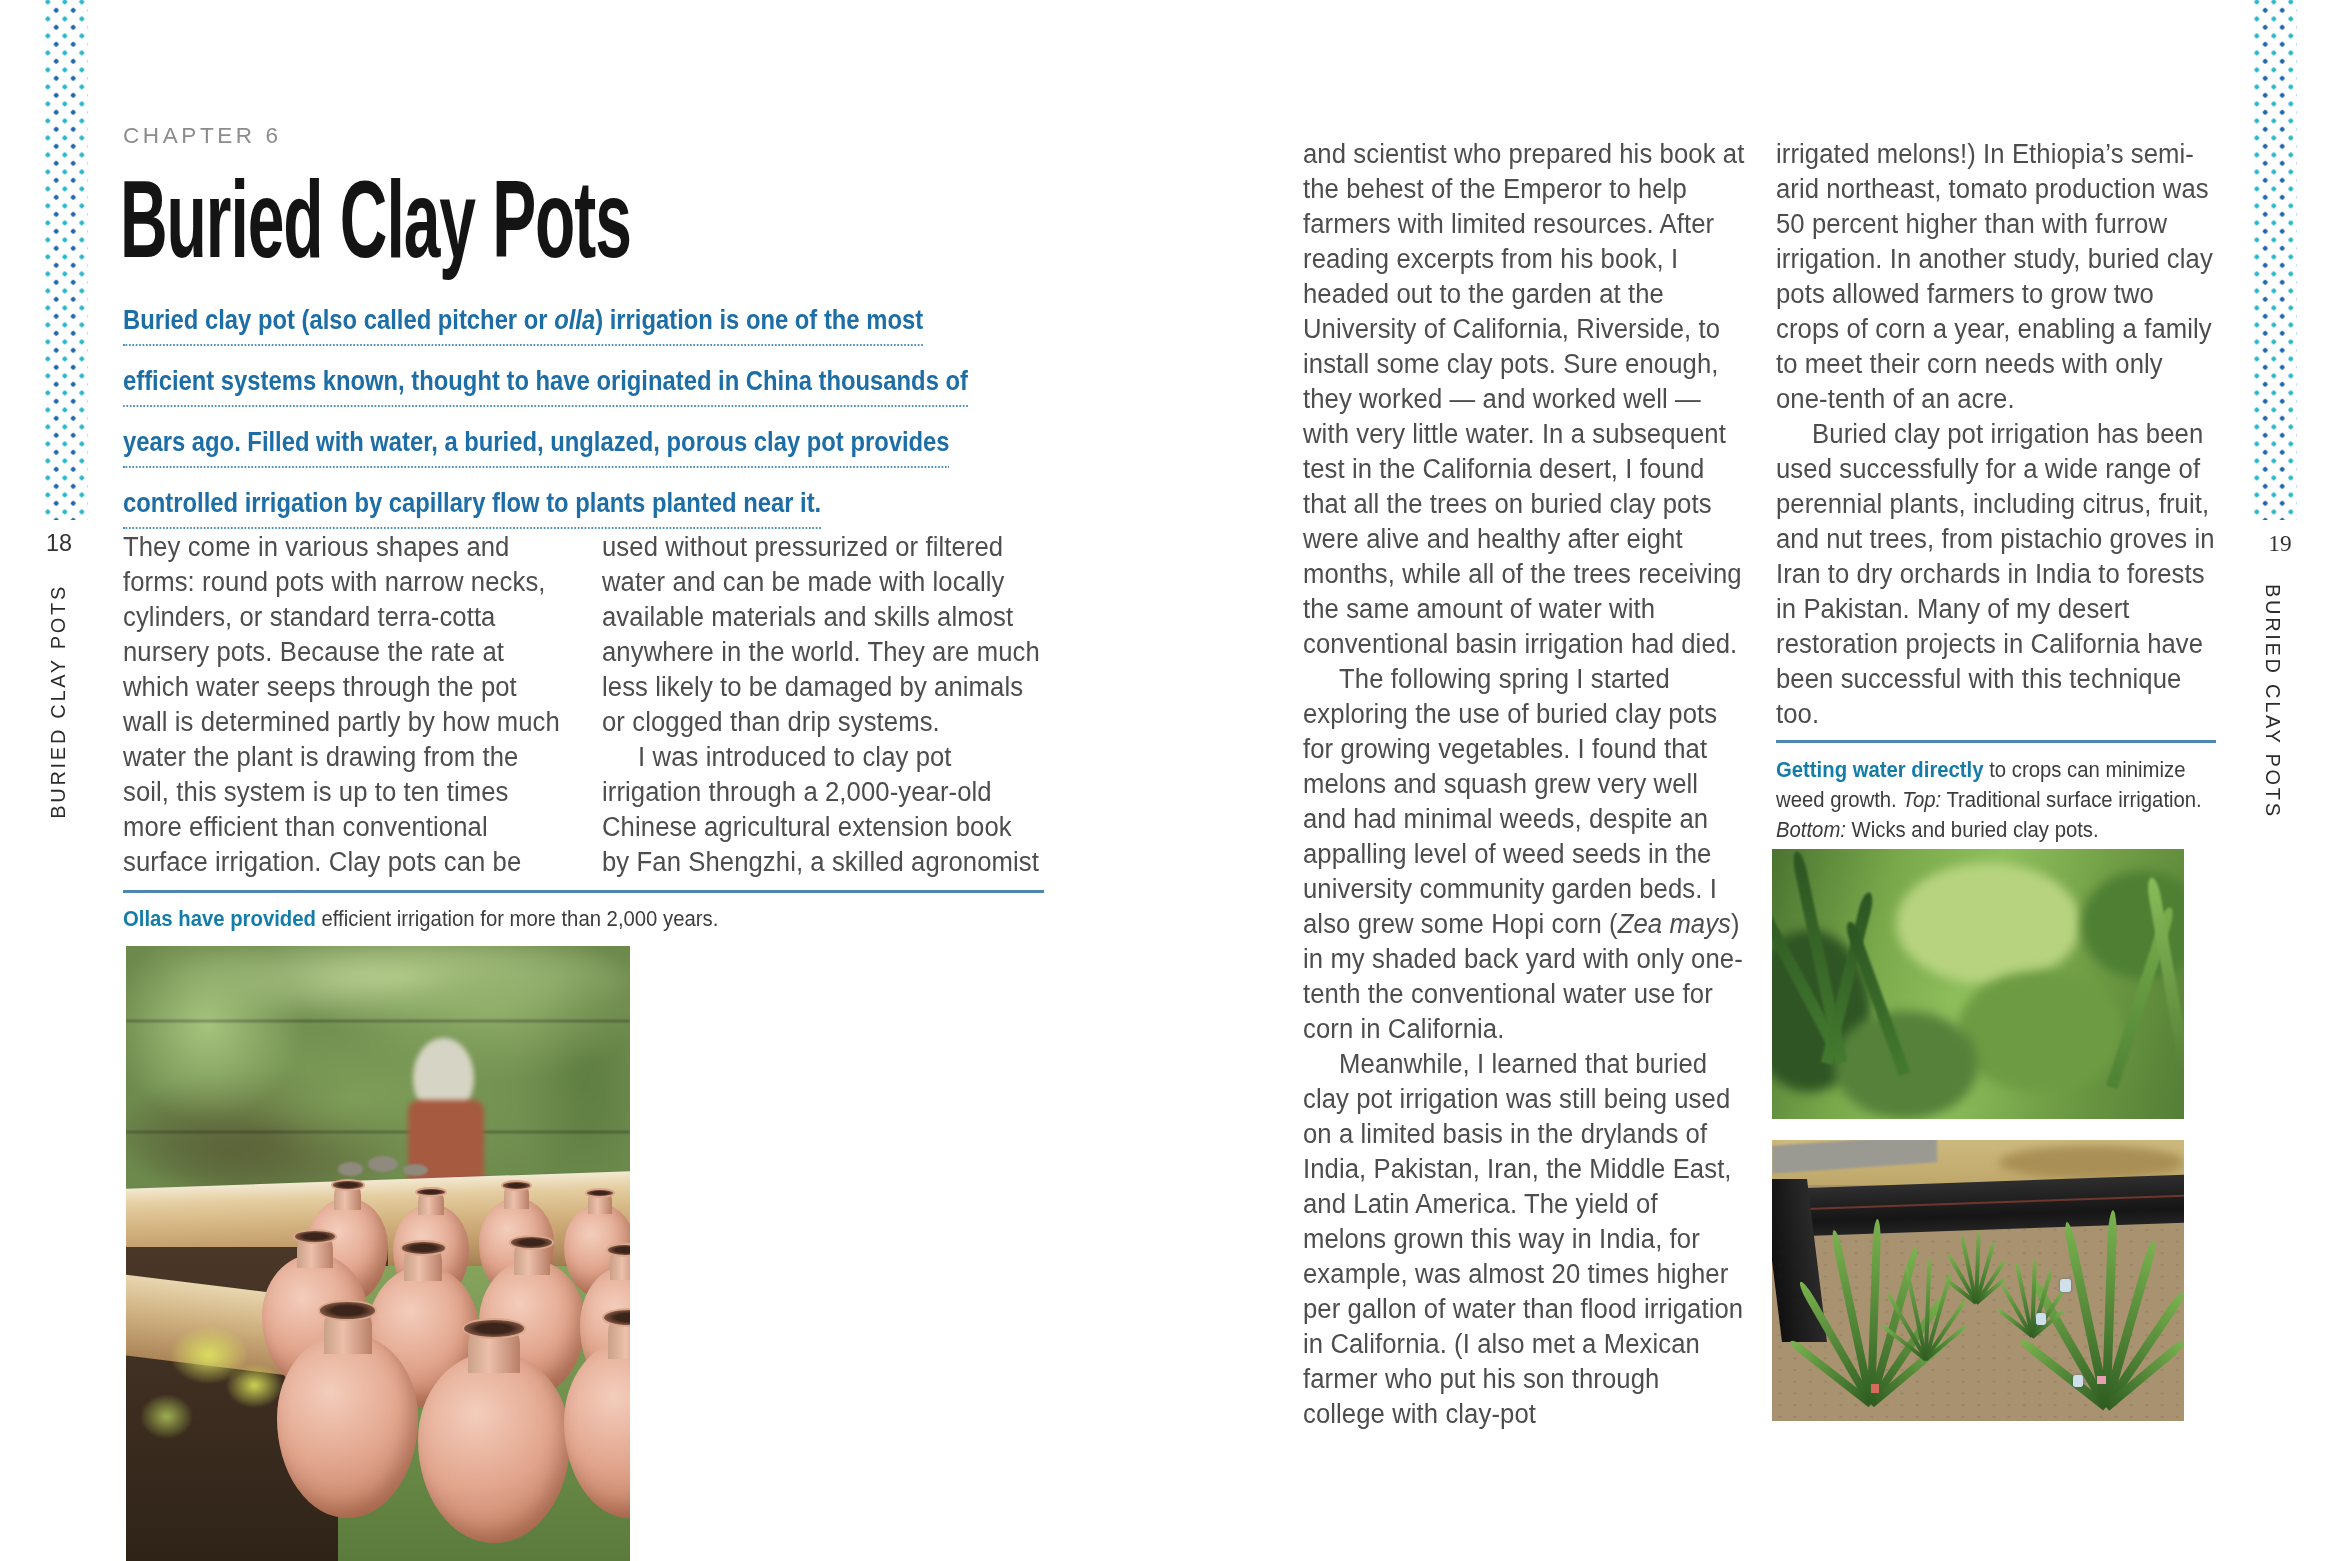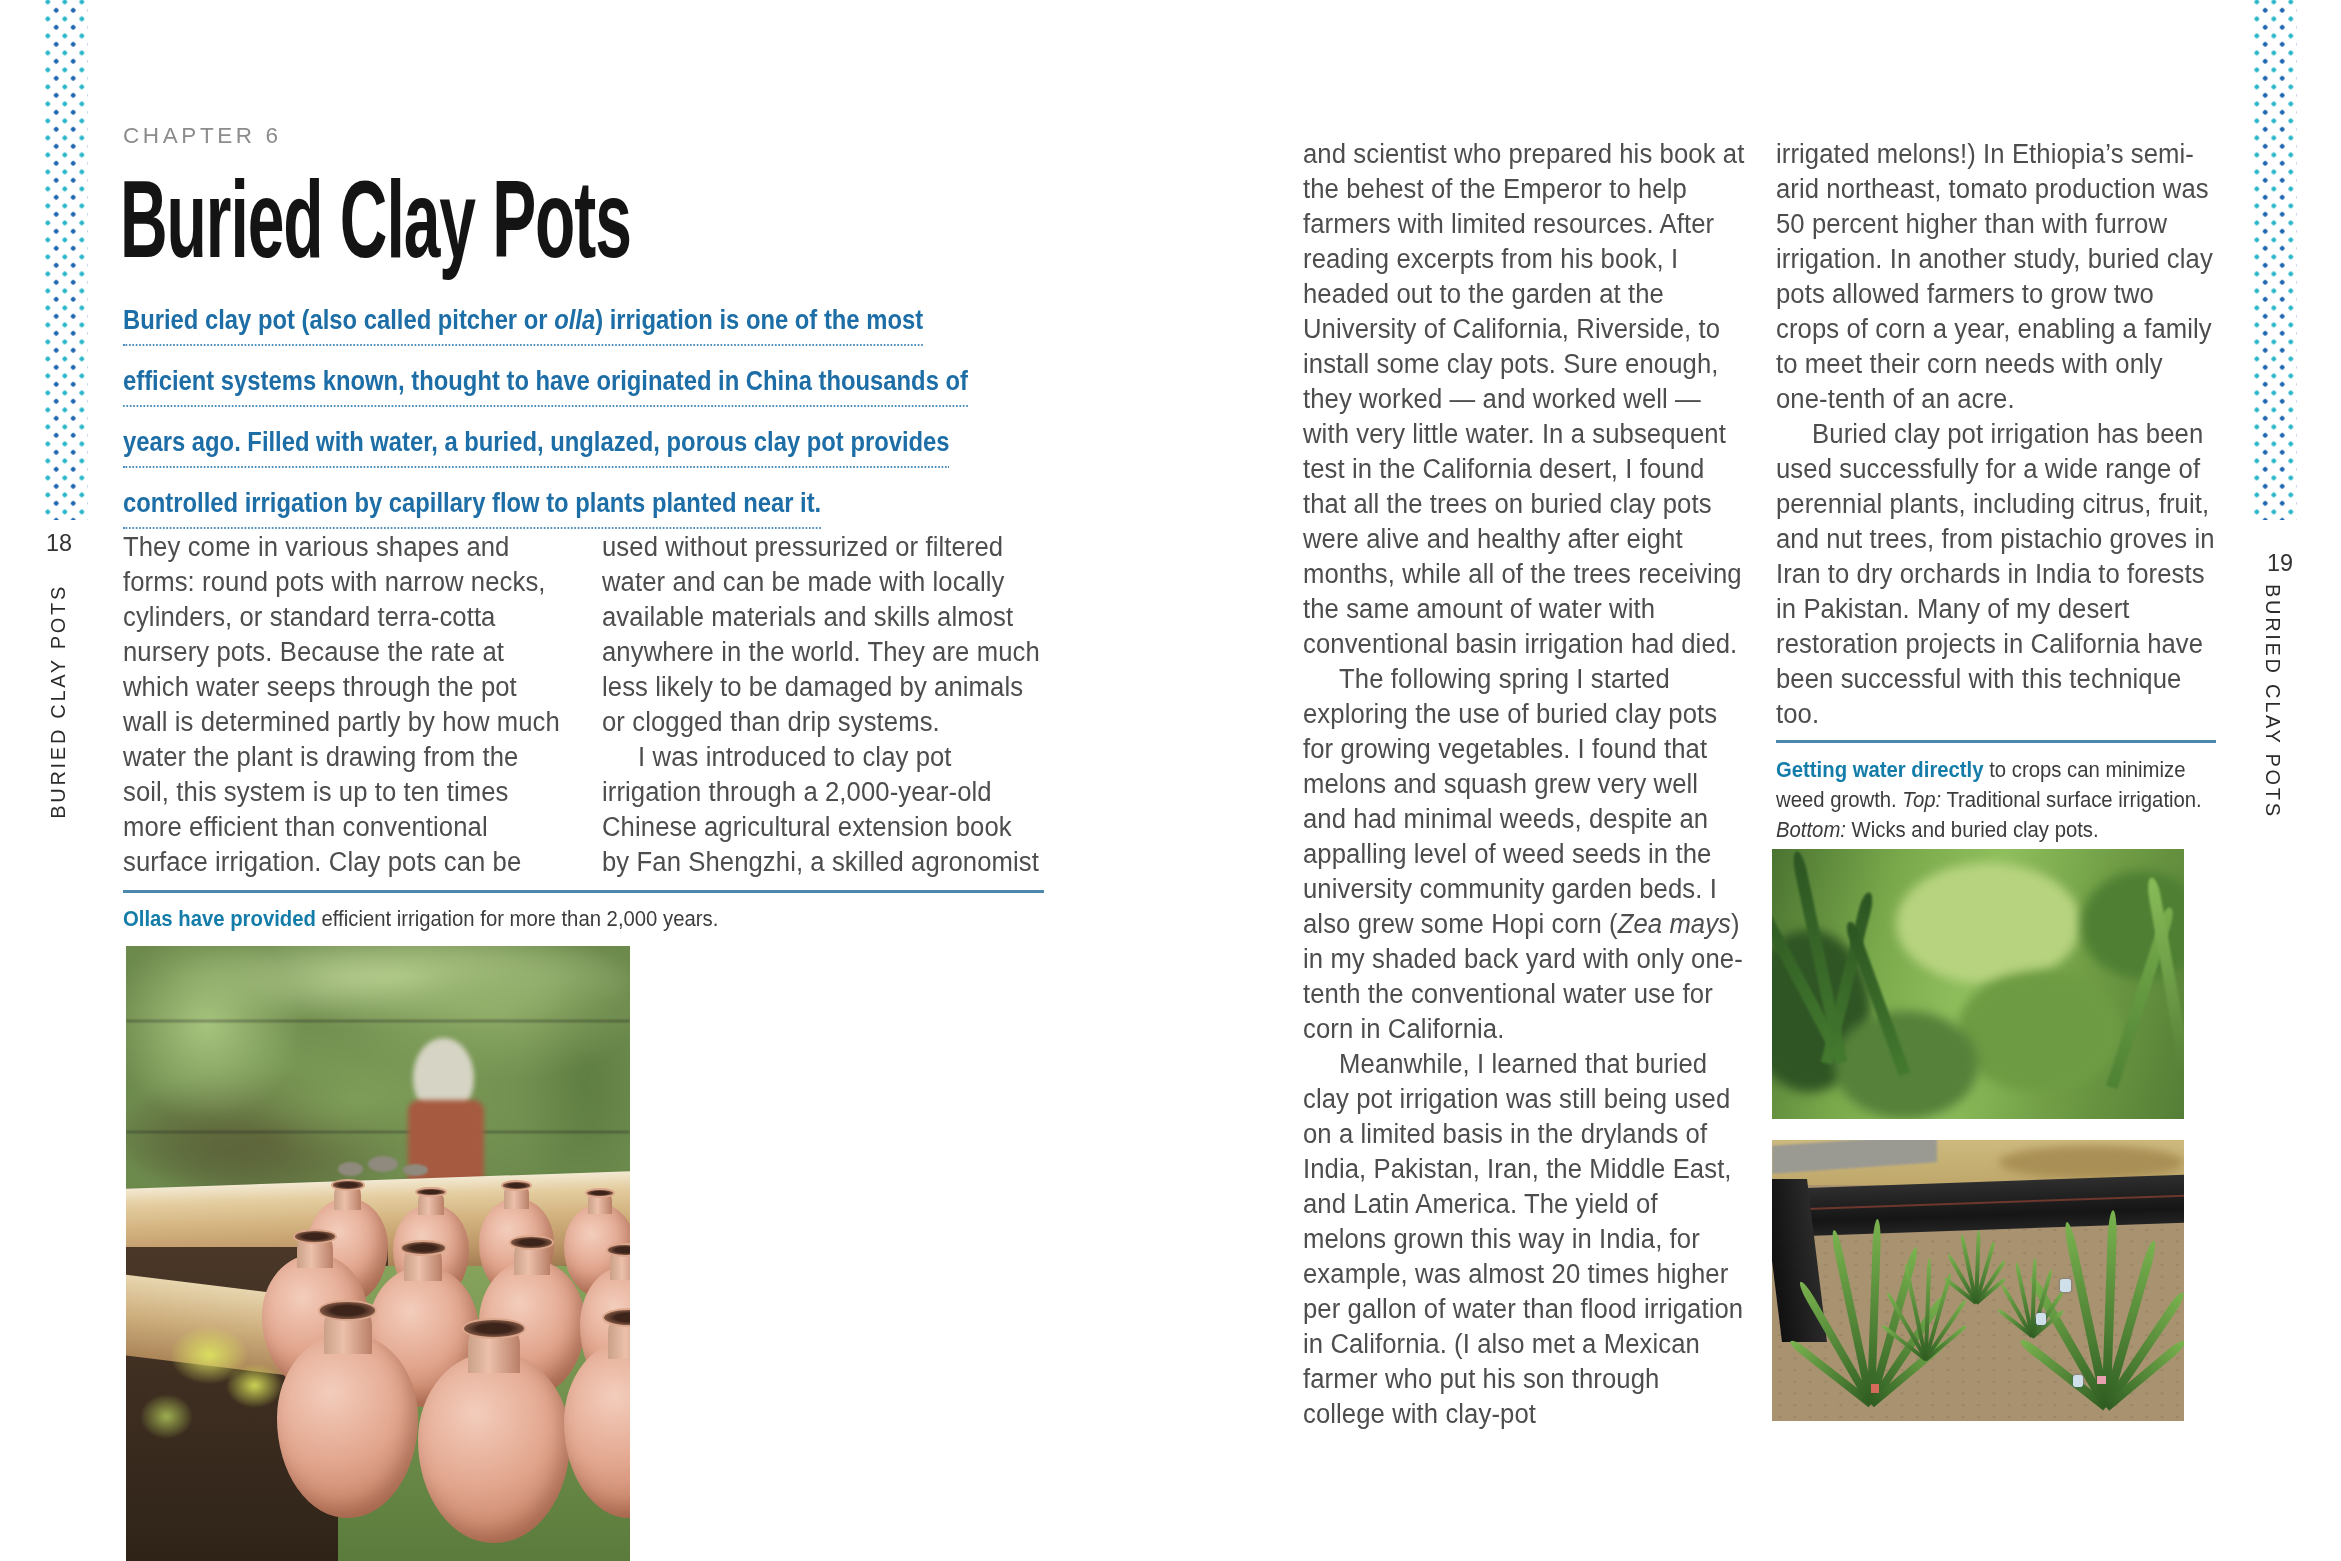--- a/index.html
+++ b/index.html
@@ -10,21 +10,21 @@
   .dots{position:absolute;top:0;width:43px;height:520px;
     background-image:
       radial-gradient(circle,#1f66b0 2px,rgba(0,0,0,0) 2.5px),
       radial-gradient(circle,#28b6c9 2px,rgba(0,0,0,0) 2.5px);
     background-size:17px 17px,17px 17px;
     background-position:2.7px 1.8px,11.3px 10.4px;}
   .dots-left{left:45px;}
   .dots-right{left:2254px;}
   .pagenum{position:absolute;width:54px;font-size:23.4px;color:#333;text-align:center;}
   .pagenum-left{left:32px;top:530px;}
-  .pagenum-right{left:2253px;top:550px;}
+  .pagenum-right{left:2253px;top:530px;font-family:Liberation Serif, serif;}
   .vlabel{position:absolute;writing-mode:vertical-rl;font-size:20px;letter-spacing:2.7px;
           color:#2b2b2b;white-space:nowrap;}
   .vlabel-left{left:47px;top:584px;transform:rotate(180deg);}
   .vlabel-right{left:2261px;top:584px;}
 
   
   .chapter-label{position:absolute;left:123px;top:123px;font-size:22.5px;letter-spacing:3.6px;
                  color:#8c8c8c;}
   .title{position:absolute;left:120px;top:159px;margin:0;font-size:110px;line-height:119px;
          font-weight:700;color:#141414;white-space:nowrap;}

